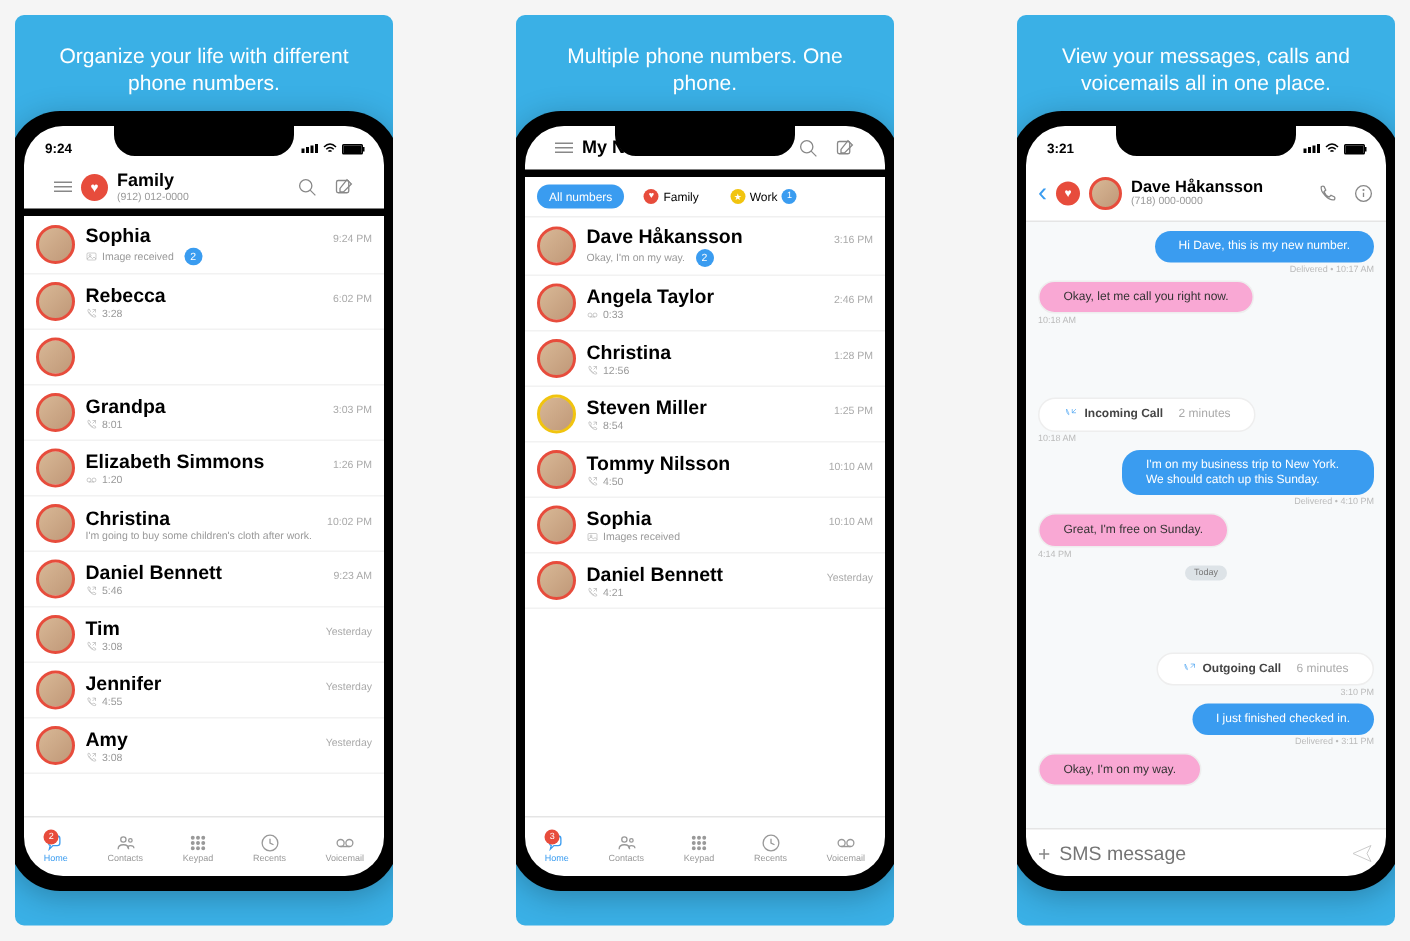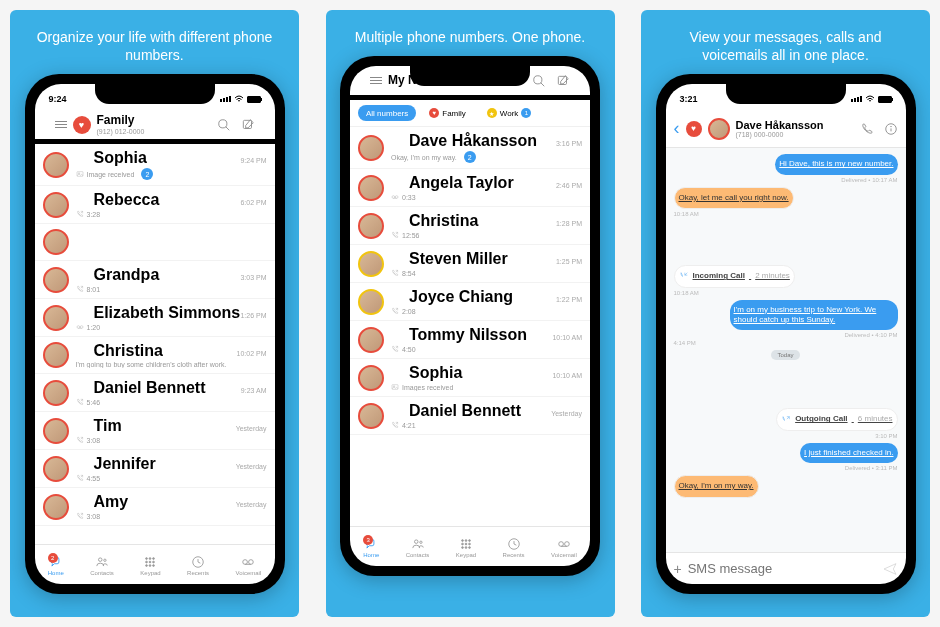--- a/index.html
+++ b/index.html
@@ -6,21 +6,21 @@
   body {
     width: 940px;
     height: 627px;
     background: #f5f5f5;
     font-family: -apple-system, BlinkMacSystemFont, "Helvetica Neue", Arial, sans-serif;
     display: flex;
     justify-content: space-between;
     padding: 10px;
   }
   .panel {
-    width: 289px;
+    width: 252px;
     height: 607px;
     background: #3ab0e6;
     border-radius: 6px;
     display: flex;
     flex-direction: column;
     align-items: center;
     overflow: hidden;
   }
   .tagline {
     color: #fff;
@@ -107,21 +107,21 @@
   .chip .yel{background:#f1c40f;}
   .chip .cnt{background:#3a9cf0;color:#fff;width:10px;height:10px;border-radius:50%;font-size:6px;display:flex;align-items:center;justify-content:center;}
 
   .list { flex:1; overflow:hidden;}
   .row { display:flex; align-items:center; padding:5px 8px; border-bottom:1px solid #f2f2f2; gap:7px;}
   .av-wrap{position:relative;}
   .avatar { width:26px; height:26px; border-radius:50%; border:2px solid #e74c3c; background:linear-gradient(135deg,#d8b896,#c09878); flex-shrink:0;}
   .avatar.yel{border-color:#f1c40f;}
   .row-body{flex:1;min-width:0;}
   .row-top{display:flex;justify-content:space-between;align-items:baseline;}
-  .name{font-size:16px;font-weight:600;margin-left:18px;}
+  .name{font-size:13px;font-weight:600;}
   .time{font-size:7px;color:#aaa;}
   .sub{font-size:7px;color:#999;display:flex;align-items:center;gap:3px;margin-top:1px;white-space:nowrap;overflow:hidden;text-overflow:ellipsis;}
   .sub svg{width:8px;height:8px;stroke:#999;fill:none;}
   .badge{width:12px;height:12px;border-radius:50%;background:#3a9cf0;color:#fff;font-size:7px;display:flex;align-items:center;justify-content:center;margin-left:4px;}
 
   .tabbar{height:40px;border-top:1px solid #e5e5e5;display:flex;justify-content:space-around;align-items:center;padding-top:2px;}
   .tab{display:flex;flex-direction:column;align-items:center;gap:1px;font-size:6px;color:#999;position:relative;}
   .tab svg{width:14px;height:14px;stroke:#999;fill:none;stroke-width:1.5;}
   .tab.active{color:#3a9cf0;}
   .tab.active svg{stroke:#3a9cf0;}
@@ -131,23 +131,23 @@
   .chat-header{height:38px;display:flex;align-items:center;padding:0 8px;gap:6px;border-bottom:1px solid #e5e5e5;}
   .chat-header .back{color:#3a9cf0;font-size:18px;}
   .chat-header .title{flex:1;display:flex;flex-direction:column;line-height:1.1;}
   .chat-header .title .n{font-size:11px;font-weight:600;}
   .chat-header .title .p{font-size:7px;color:#999;}
   .chat-header .acts{display:flex;gap:10px;}
   .chat-header .acts svg{width:14px;height:14px;stroke:#888;fill:none;stroke-width:1.5;}
   .chat-avatar{width:22px;height:22px;border-radius:50%;border:2px solid #e74c3c;background:linear-gradient(135deg,#d8b896,#c09878);}
 
   .messages{flex:1;background:#f7f9fa;padding:6px 8px;overflow:hidden;display:flex;flex-direction:column;gap:4px;}
-  .msg{max-width:75%;padding:5px 4px;border-radius:12px;font-size:8px;line-height:1.3;text-decoration:underline;}
+  .msg{max-width:75%;padding:5px 16px;border-radius:12px;font-size:8px;line-height:1.3;}
   .out{align-self:flex-end;background:#3a9cf0;color:#fff;}
-  .in{align-self:flex-start;background:#fdba74;color:#333;border:1px solid #eee;}
+  .in{align-self:flex-start;background:#f9a8d4;color:#333;border:1px solid #eee;}
   .meta{font-size:6px;color:#bbb;align-self:flex-end;margin-top:-2px;}
   .meta.left{align-self:flex-start;}
   .call-bubble{align-self:flex-end;background:#fff;border:1px solid #eee;color:#444;display:flex;align-items:center;gap:4px;margin-top:44px;}
   .call-bubble.in-side{align-self:flex-start;}
   .call-bubble svg{width:10px;height:10px;stroke:#3a9cf0;fill:none;}
   .day-sep{align-self:center;background:#dde3e7;font-size:6px;padding:2px 6px;border-radius:6px;color:#777;}
 
   .composer{height:32px;border-top:1px solid #e5e5e5;display:flex;align-items:center;padding:0 8px;gap:6px;}
   .composer input{flex:1;border:none;font-size:13px;color:#ccc;outline:none;}
   .composer .plus{font-size:14px;color:#888;}
@@ -524,38 +524,20 @@
                 <svg viewBox="0 0 24 24">
                   <path d="M5 4 C5 4 7 3 8 4 L10 8 L8 10 C9 13 11 15 14 16 L16 14 L20 16 C21 17 20 19 20 19 C14 21 3 10 5 4 Z"></path>
                   <path d="M14 4 L20 4 L20 10 M20 4 L14 10" stroke-width="1"></path>
                 </svg>
                 <span>8:54</span>
               </div>
     </div>
           </div>
           <div class="row">
     <div class="av-wrap">
-              <div class="avatar yel"></div>
-            </div>
-    <div class="row-body">
-      <div class="row-top">
-                <span class="name">Joyce Chiang</span>
-      <span class="time">1:22 PM</span>
-              </div>
-      <div class="sub">
-                <svg viewBox="0 0 24 24">
-                  <path d="M5 4 C5 4 7 3 8 4 L10 8 L8 10 C9 13 11 15 14 16 L16 14 L20 16 C21 17 20 19 20 19 C14 21 3 10 5 4 Z"></path>
-                  <path d="M14 4 L20 4 L20 10 M20 4 L14 10" stroke-width="1"></path>
-                </svg>
-                <span>2:08</span>
-              </div>
-    </div>
-          </div>
-          <div class="row">
-    <div class="av-wrap">
               <div class="avatar"></div>
             </div>
     <div class="row-body">
       <div class="row-top">
                 <span class="name">Tommy Nilsson</span>
       <span class="time">10:10 AM</span>
               </div>
       <div class="sub">
                 <svg viewBox="0 0 24 24">
                   <path d="M5 4 C5 4 7 3 8 4 L10 8 L8 10 C9 13 11 15 14 16 L16 14 L20 16 C21 17 20 19 20 19 C14 21 3 10 5 4 Z"></path>
@@ -699,20 +681,21 @@
           <div class="msg out">Hi Dave, this is my new number.</div>
           <div class="meta">Delivered • 10:17 AM</div>
           <div class="msg in">Okay, let me call you right now.</div>
           <div class="meta left">10:18 AM</div>
           <div class="msg call-bubble in-side"><svg viewBox="0 0 24 24">
               <path d="M5 4 C14 21 3 10 5 4 Z M20 4 L14 10 M14 4 L14 10 L20 10" stroke="#3a9cf0"></path>
             </svg><b>Incoming Call</b>&nbsp;<span style="color:#aaa">2 minutes</span></div>
           <div class="meta left">10:18 AM</div>
           <div class="msg out">I'm on my business trip to New York. We should catch up this Sunday.</div>
           <div class="meta">Delivered • 4:10 PM</div>
+          <div class="msg in">Great, I'm free on Sunday.</div>
           <div class="meta left">4:14 PM</div>
           <div class="day-sep">Today</div>
           <div class="msg call-bubble"><svg viewBox="0 0 24 24">
               <path d="M5 4 C14 21 3 10 5 4 Z M14 10 L20 4 M20 10 L20 4 L14 4" stroke="#3a9cf0"></path>
             </svg><b>Outgoing Call</b>&nbsp;<span style="color:#aaa">6 minutes</span></div>
           <div class="meta">3:10 PM</div>
           <div class="msg out">I just finished checked in.</div>
           <div class="meta">Delivered • 3:11 PM</div>
           <div class="msg in">Okay, I'm on my way.</div>
         </div>

